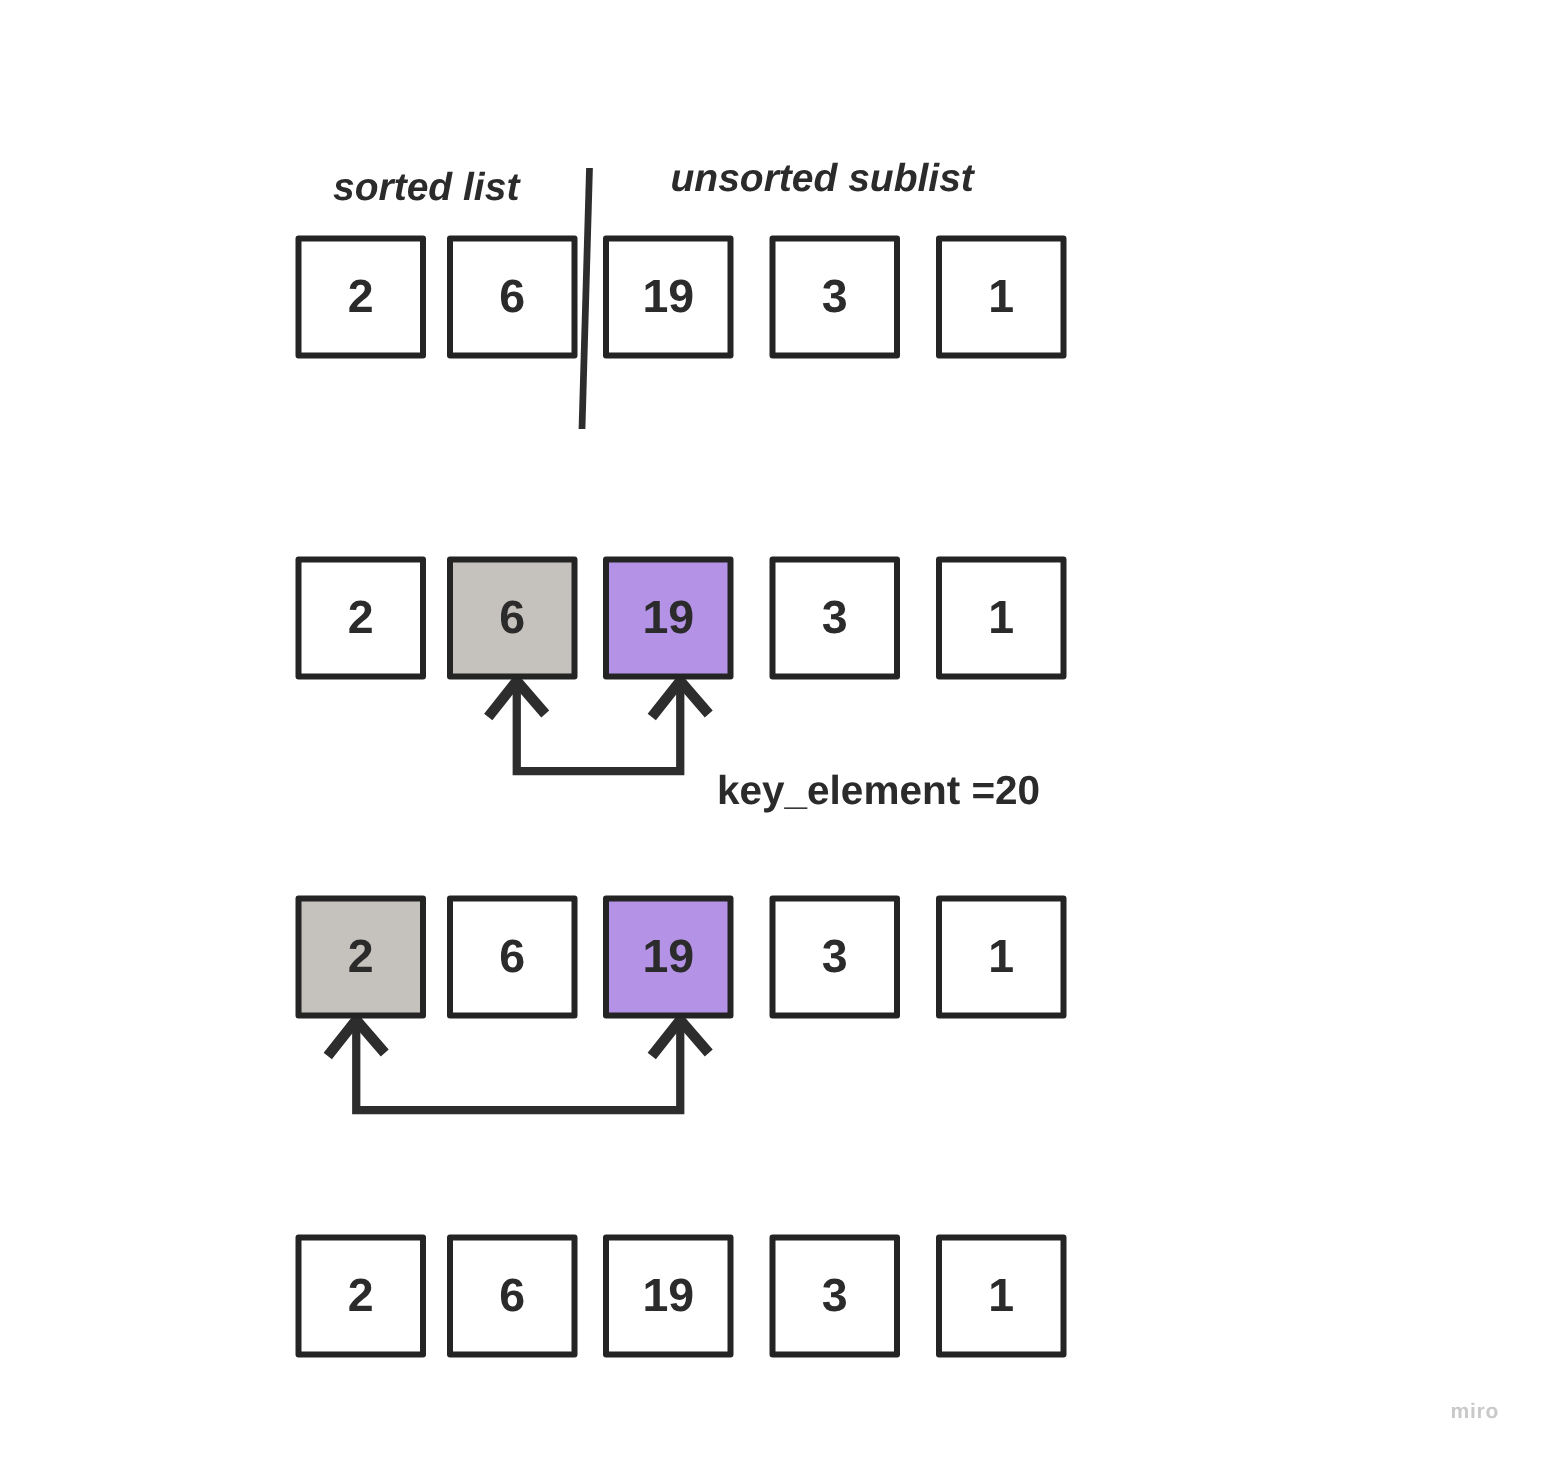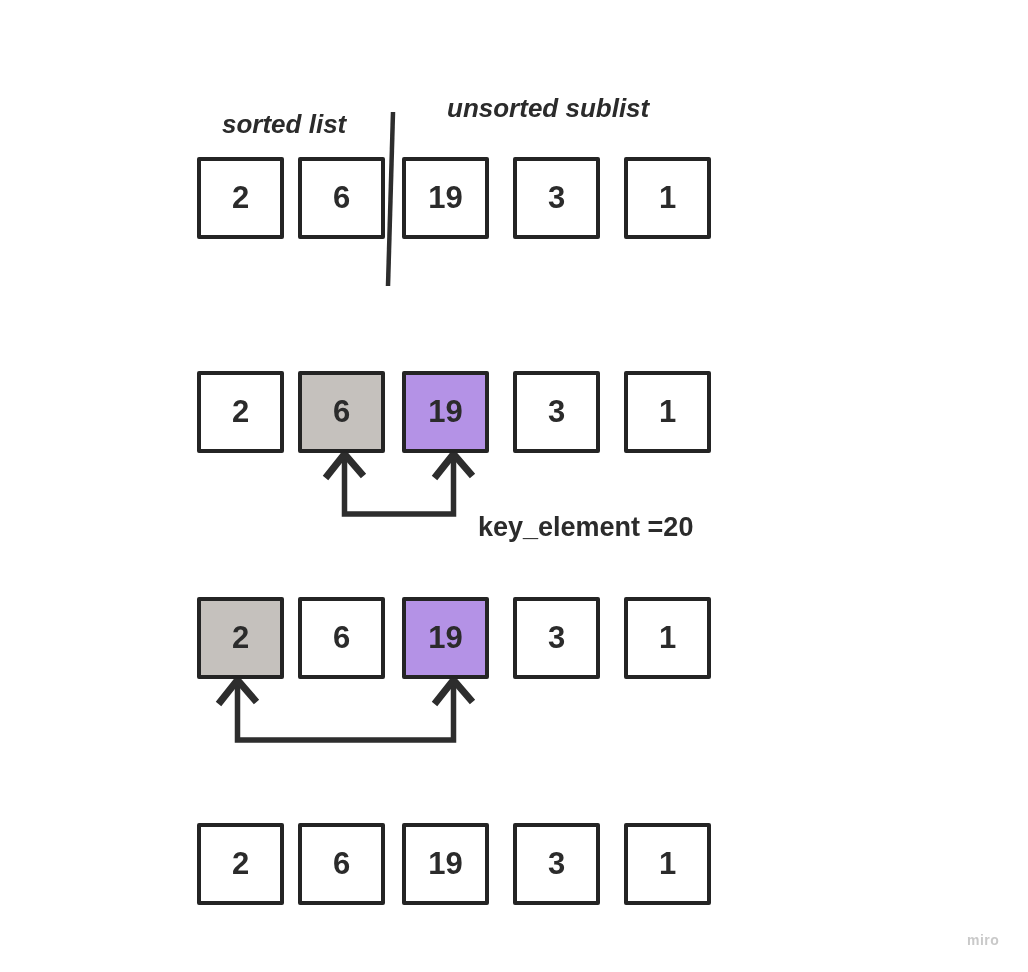--- a/index.html
+++ b/index.html
@@ -53,21 +53,21 @@
     color:var(--wm);
   }
 </style>
 </head>
 <body>
 
 <div class="stage">
 
   <div class="label italic" style="left:222px;top:109px;">sorted list</div>
 
-  <div class="label italic" style="left:447px;top:93px;">unsorted sublist</div>
+  <div class="label italic" style="left:447px;top:103px;">unsorted sublist</div>
 
   <svg class="overlay" width="1028" height="972" viewBox="0 0 1028 972">
     <line x1="393" y1="112" x2="388" y2="286" stroke-width="4.5" stroke="#2d2d2d"></line>
     <g id="arrows">
         <path d="M 344.5 457 L 344.5 514 L 453.5 514 L 453.5 457" fill="none" stroke="#2d2d2d" stroke-width="5.5"></path>
         <path d="M 325.5 478 L 344.5 454 L 363.5 476" fill="none" stroke="#2d2d2d" stroke-width="7"></path>
         <path d="M 434.5 478 L 453.5 454 L 472.5 476" fill="none" stroke="#2d2d2d" stroke-width="7"></path>
         <path d="M 237.5 683 L 237.5 740 L 453.5 740 L 453.5 683" fill="none" stroke="#2d2d2d" stroke-width="5.5"></path>
         <path d="M 218.5 704 L 237.5 680 L 256.5 702" fill="none" stroke="#2d2d2d" stroke-width="7"></path>
         <path d="M 434.5 704 L 453.5 680 L 472.5 702" fill="none" stroke="#2d2d2d" stroke-width="7"></path>

